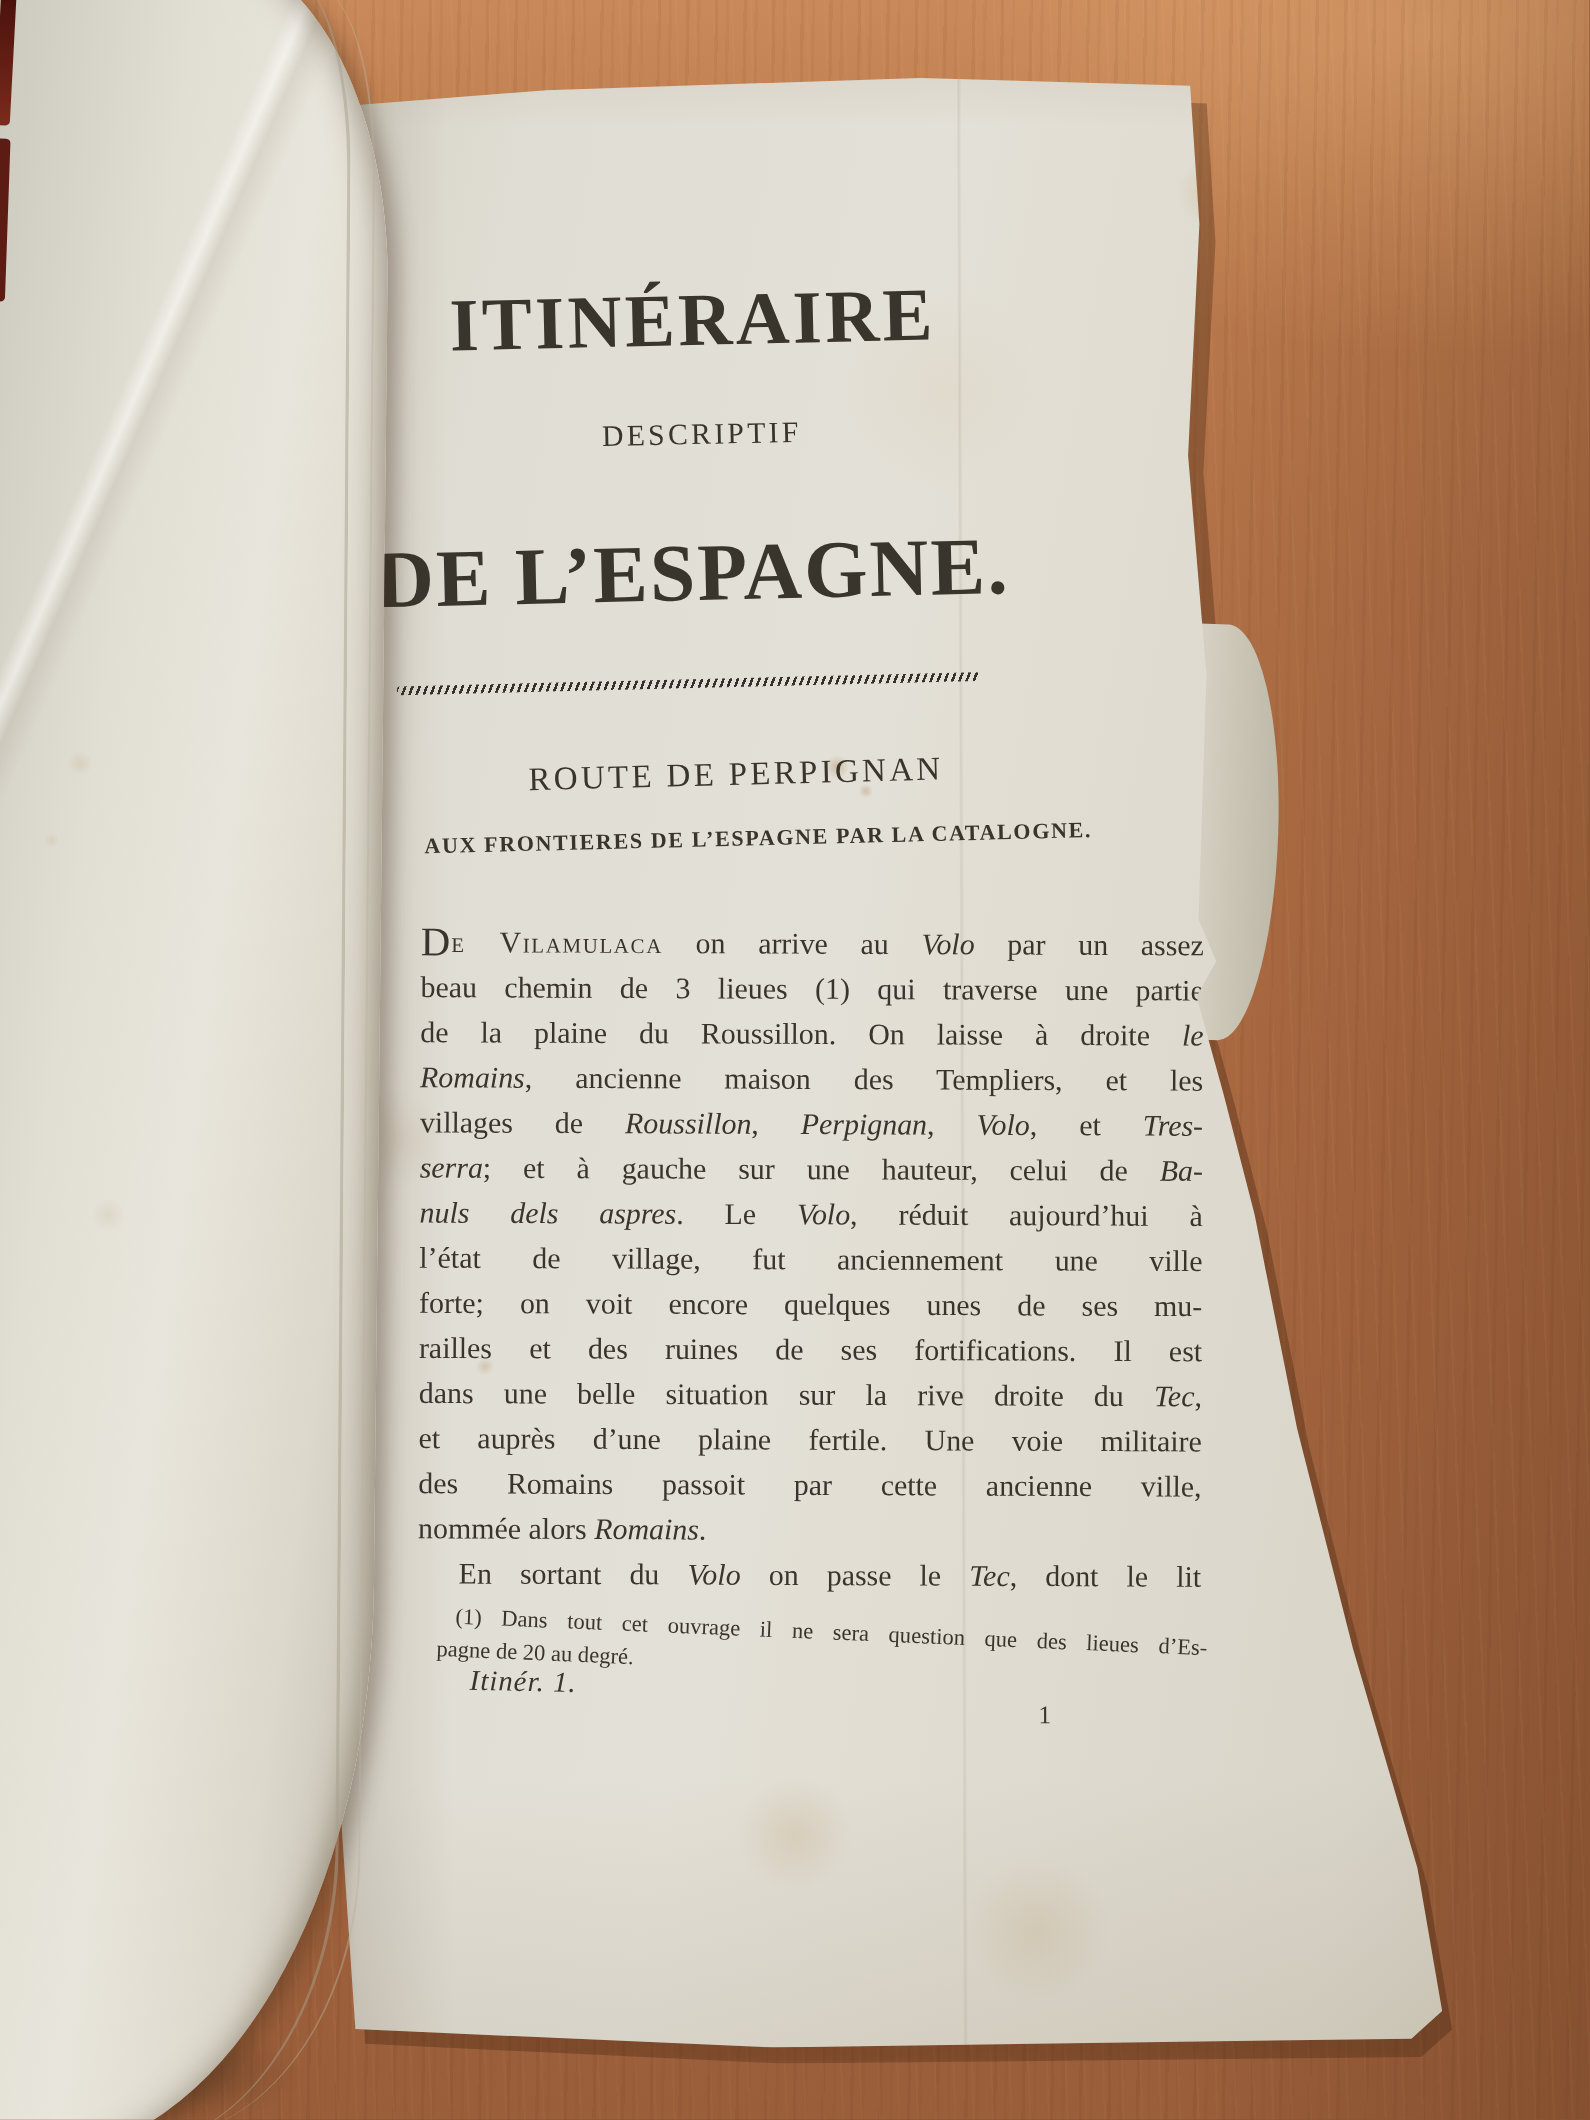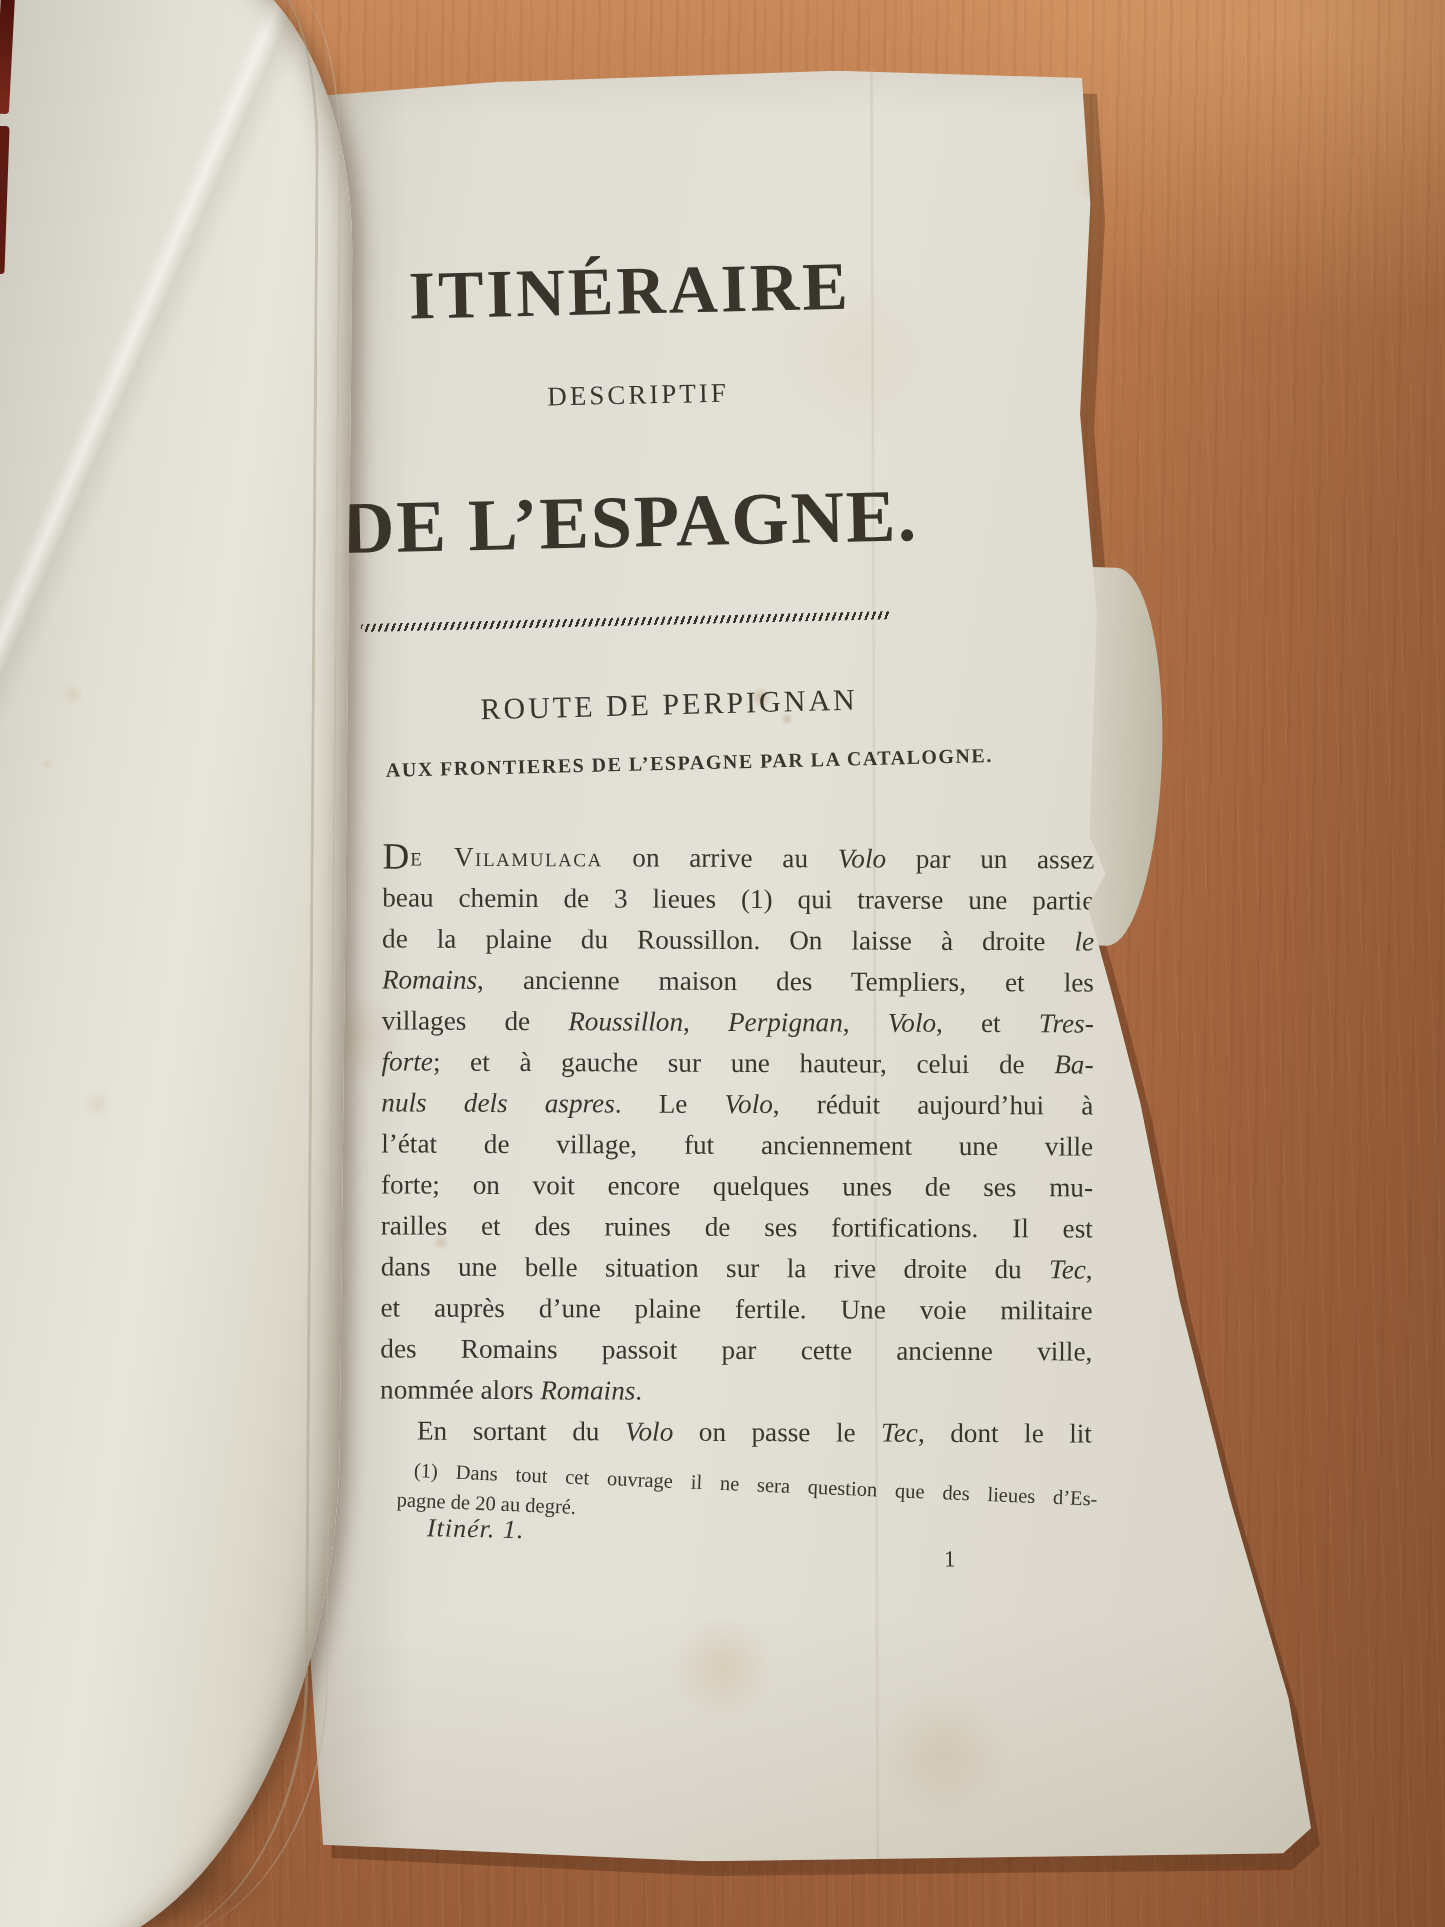--- a/index.html
+++ b/index.html
@@ -106,21 +106,21 @@
 
     <div class="hd rt" style="left:430px;top:632px">ROUTE DE PERPIGNAN</div>
     <div class="hd ax" style="left:450px;top:696px">AUX FRONTIERES DE L’ESPAGNE PAR LA CATALOGNE.</div>
 
     <div class="body" id="body">
         <div class="bline just"><span class="initcap">D</span><span class="sc">e Vilamulaca</span> on arrive au <i>Volo</i> par un assez</div>
         <div class="bline just">beau chemin de 3 lieues (1) qui traverse une partie</div>
         <div class="bline just">de la plaine du Roussillon. On laisse à droite <i>le</i></div>
         <div class="bline just"><i>Romains</i>, ancienne maison des Templiers, et les</div>
         <div class="bline just">villages de <i>Roussillon</i>, <i>Perpignan</i>, <i>Volo</i>, et <i>Tres-</i></div>
-        <div class="bline just"><i>forte</i>; et à gauche sur une hauteur, celui de <i>Ba-</i></div>
+        <div class="bline just"><i>serra</i>; et à gauche sur une hauteur, celui de <i>Ba-</i></div>
         <div class="bline just"><i>nuls dels aspres</i>. Le <i>Volo</i>, réduit aujourd’hui à</div>
         <div class="bline just">l’état de village, fut anciennement une ville</div>
         <div class="bline just">forte; on voit encore quelques unes de ses mu-</div>
         <div class="bline just">railles et des ruines de ses fortifications. Il est</div>
         <div class="bline just">dans une belle situation sur la rive droite du <i>Tec</i>,</div>
         <div class="bline just">et auprès d’une plaine fertile. Une voie militaire</div>
         <div class="bline just">des Romains passoit par cette ancienne ville,</div>
         <div class="bline">nommée alors <i>Romains</i>.</div>
         <div class="bline just" style="text-indent: 37px;">En sortant du <i>Volo</i> on passe le <i>Tec</i>, dont le lit</div>
       </div>

